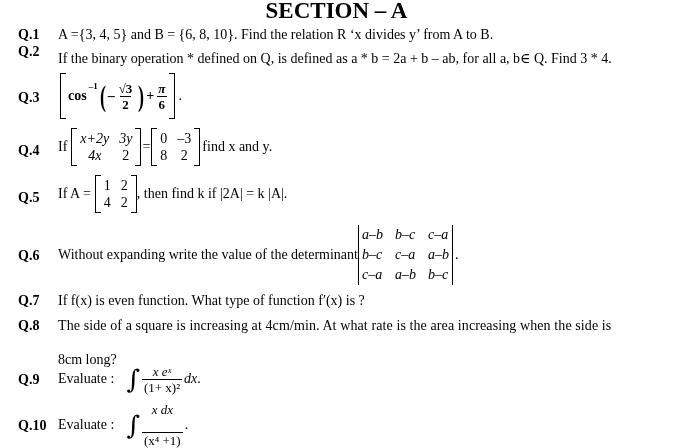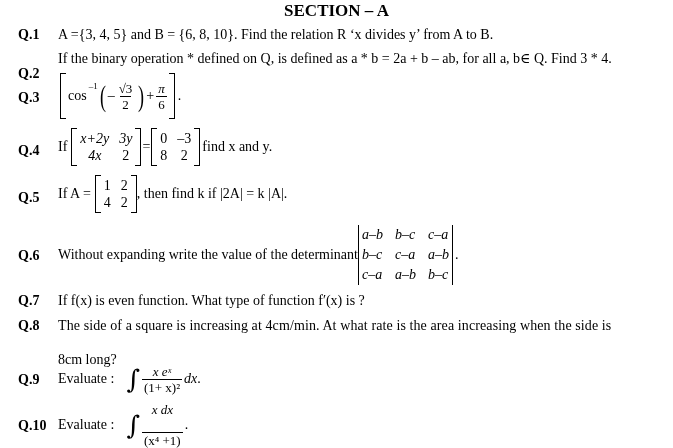--- a/index.html
+++ b/index.html
@@ -4,21 +4,21 @@
   <style>
     html, body { margin:0; padding:0; background:#ffffff; }
     body {
       width:673px; height:448px; overflow:hidden; position:relative;
       font-family:"Liberation Serif", "DejaVu Serif", serif;
       color:#000; font-size:14px;
     }
     .abs { position:absolute; }
     .title {
       left:0; width:673px; top:0; text-align:center;
-      font-weight:bold; font-size:17px; line-height:22px;
+      font-weight:bold; font-size:23px; line-height:22px;
     }
     .qn { font-weight:bold; font-size:14px; left:18px; }
     .qt { left:58px; font-size:14px; white-space:nowrap; }
     .it { font-style:italic; }
     .row { display:flex; align-items:center; }
     .sq-l, .sq-r {
       display:inline-block; width:5px; border:1px solid #000; align-self:stretch;
     }
     .sq-l { border-right:none; }
     .sq-r { border-left:none; }
@@ -32,26 +32,26 @@
     sup { font-size:9px; }
   </style>
 </head>
 <body>
 
 <div class="abs title">SECTION – A</div>
 
 <div class="abs qn" style="top:27px;">Q.1</div>
 <div class="abs qt" style="top:27px;">A ={3, 4, 5} and B = {6, 8, 10}. Find the relation R ‘x divides y’ from A to B.</div>
 
-<div class="abs qn" style="top:66px;">Q.2</div>
+<div class="abs qn" style="top:44px;">Q.2</div>
 <div class="abs qt" style="top:50px;">If the binary operation * defined on Q, is defined as a * b = 2a + b – ab, for all a, b∈ Q. Find 3 * 4.</div>
 
 <div class="abs qn" style="top:90px;">Q.3</div>
 <div class="abs qt row" style="top:72px; height:48px;">
-  <span class="row" style="height:46px; margin-left:2px;">
+  <span class="row" style="height:46px; margin-left:2px;font-weight:bold;">
     <span class="sq-l"></span>
     <span style="padding:0 2px;">cos</span>
       <sup style="position:relative;top:-10px;">–1</sup>
     <span class="paren">(</span>
     <span>–</span>
     <span class="frac">
       <span class="num">√3</span>
       <span class="den">2</span>
     </span>
     <span class="paren">)</span>

